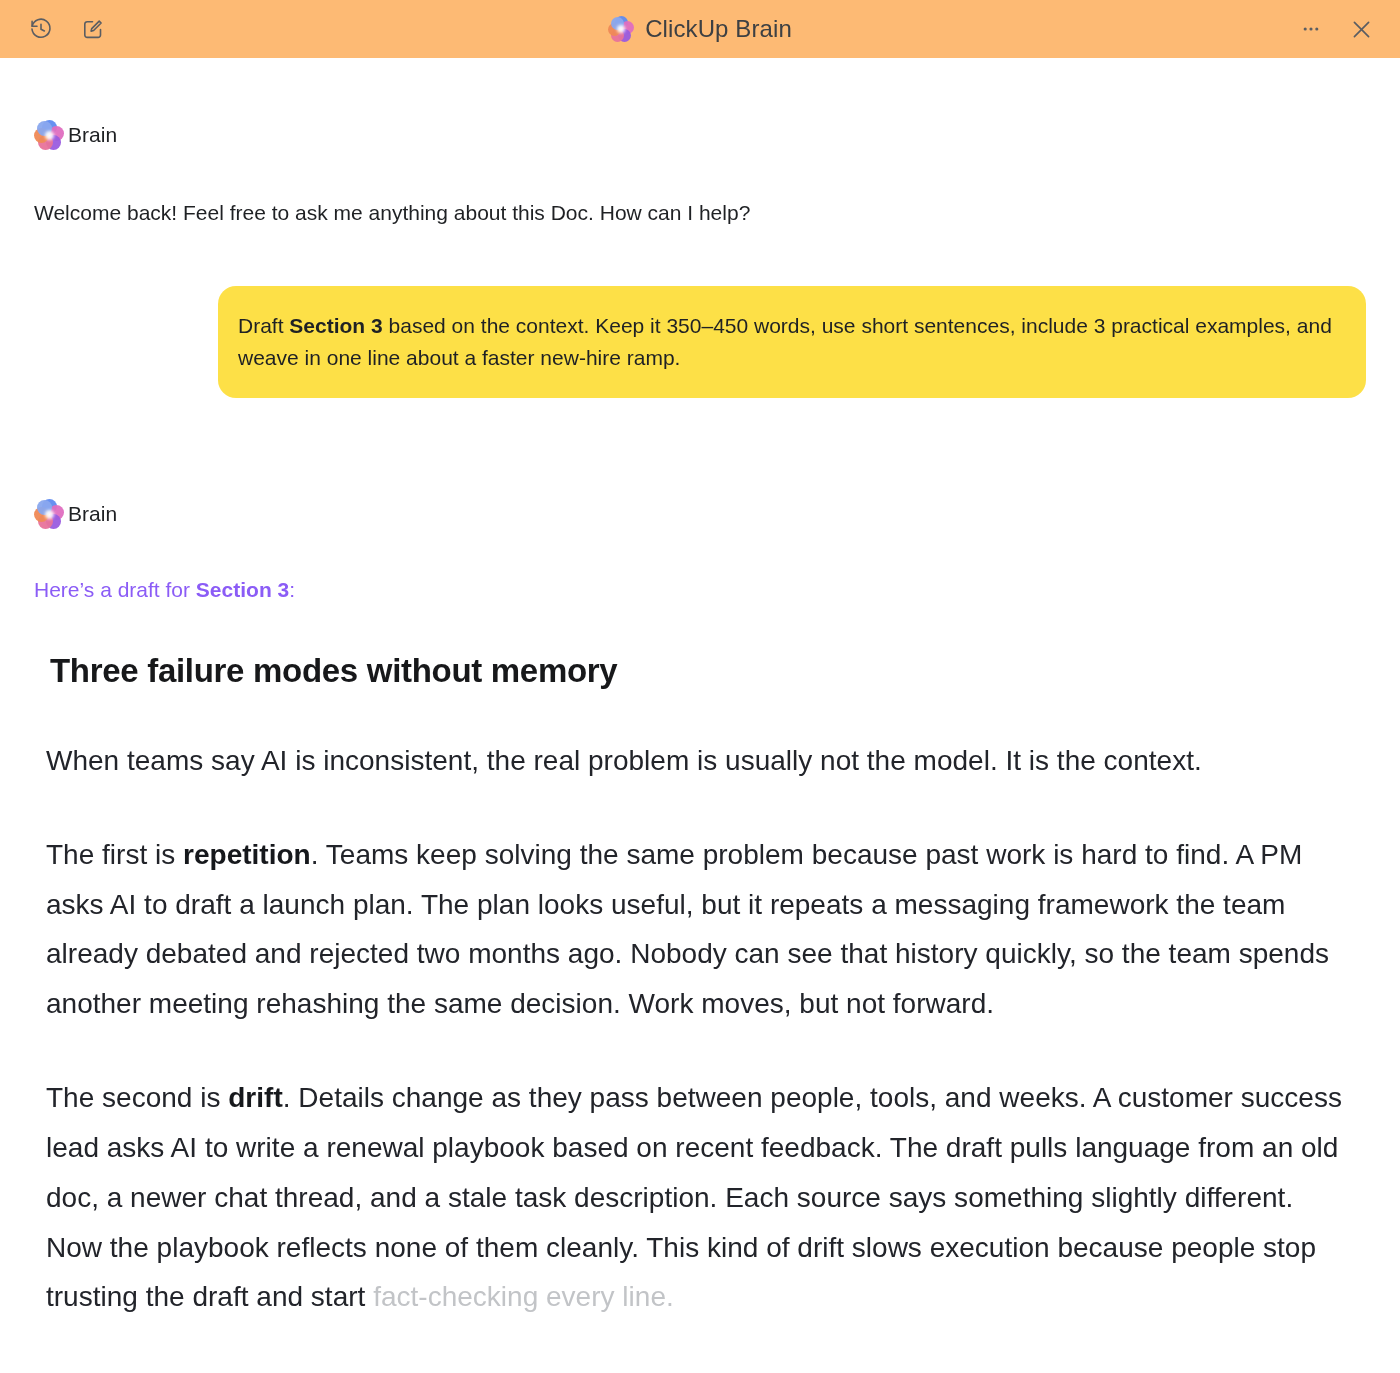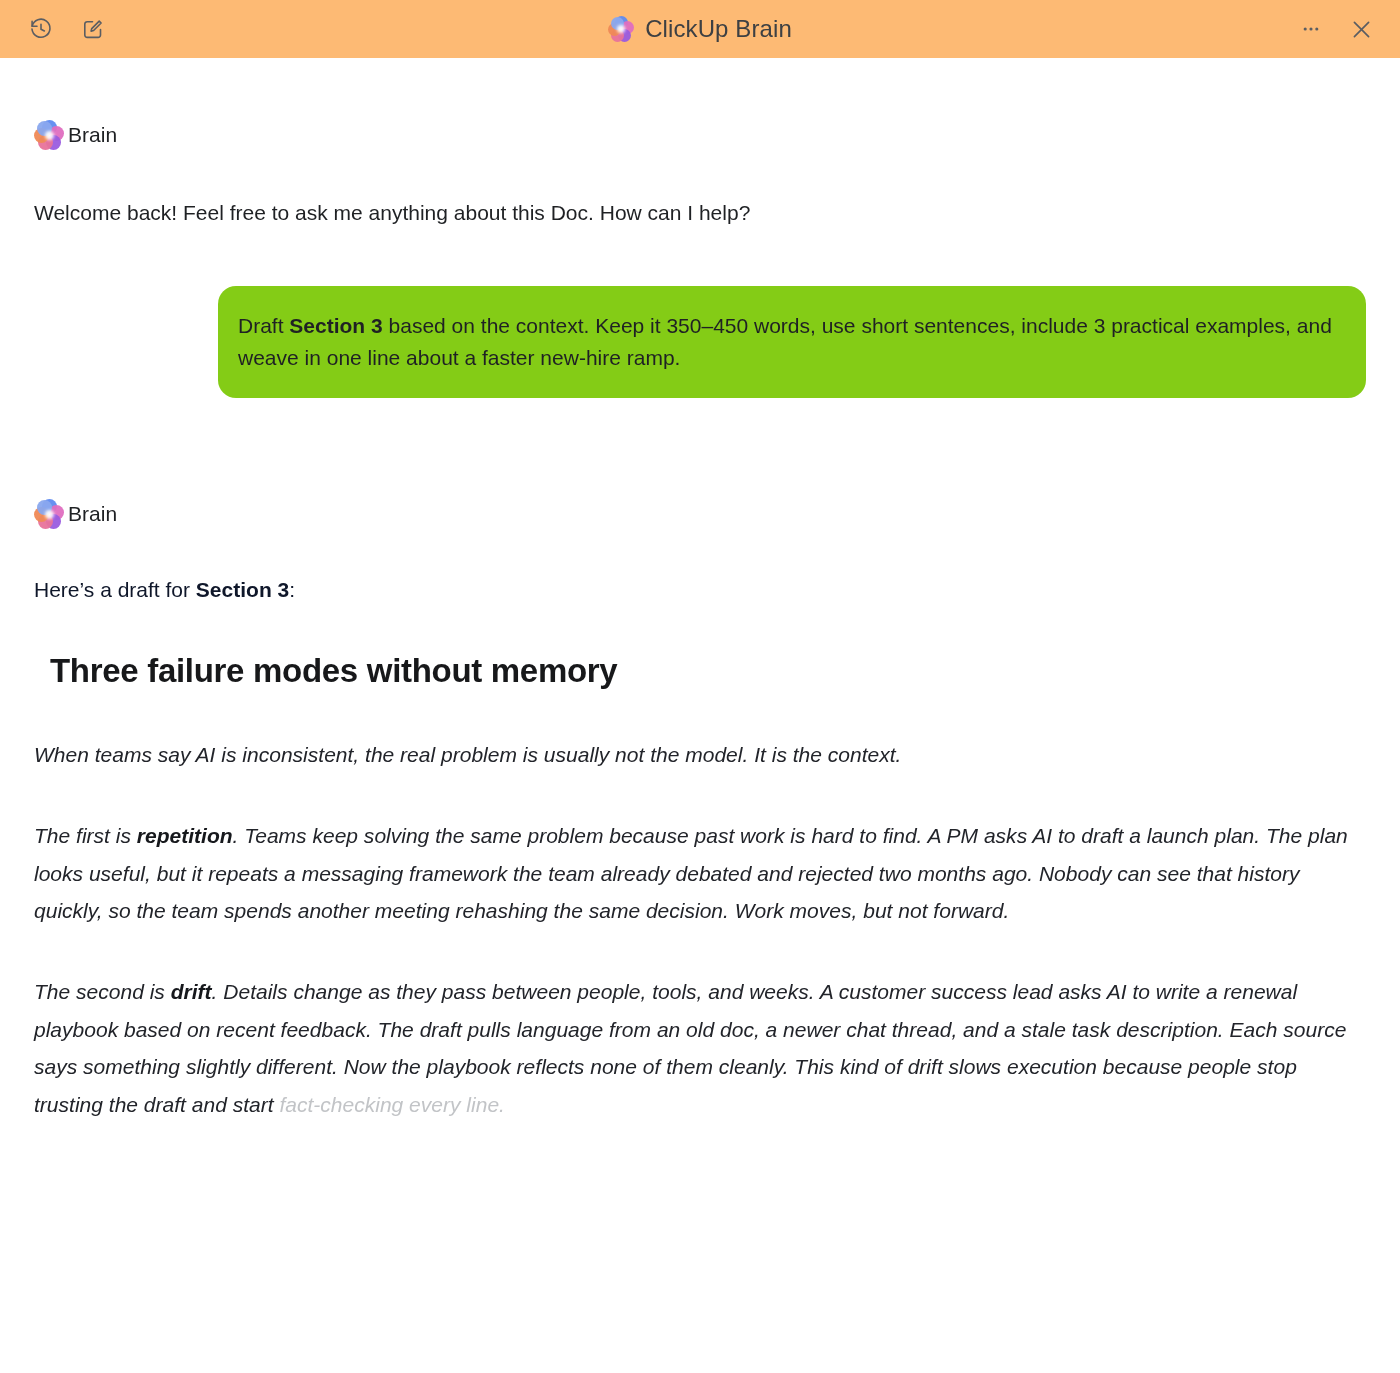--- a/index.html
+++ b/index.html
@@ -118,54 +118,53 @@
     color: #1f2124;
     margin: 0;
   }
 
   
   .user-row {
     display: flex;
     justify-content: flex-end;
   }
   .user-bubble {
-    background: #84cc16;
+    background: #fde047;
     border-radius: 18px;
     padding: 24px 26px 24px 20px;
     max-width: 1148px;
     font-size: 21px;
     line-height: 1.52;
     color: #1f2124;
   }
   .user-bubble b { font-weight: 700; }
 
   .answer-intro {
     font-size: 21px;
     line-height: 1.45;
-    color: #0f172a;
+    color: #8b5cf6;
     margin: 0;
   }
   .answer-intro b { font-weight: 700; }
 
   .answer-heading {
     font-size: 33px;
     line-height: 1.25;
     font-weight: 700;
     color: #17181a;
     margin: 16px;
     letter-spacing: -0.3px;
   }
 
   .para {
-    font-size: 21px;
+    font-size: 28px;
     line-height: 1.78;
     color: #22242a;
-    margin: 0;
+    margin: 12px;
     letter-spacing: 0.01px;
-    font-style: italic;
   }
   .para b { font-weight: 700; color: #16181c; }
 
   .fade-line { color: #c2c4c7; text-align: center; }
 
   
   .bottom-fade {
     position: absolute;
     left: 0;
     right: 0;

